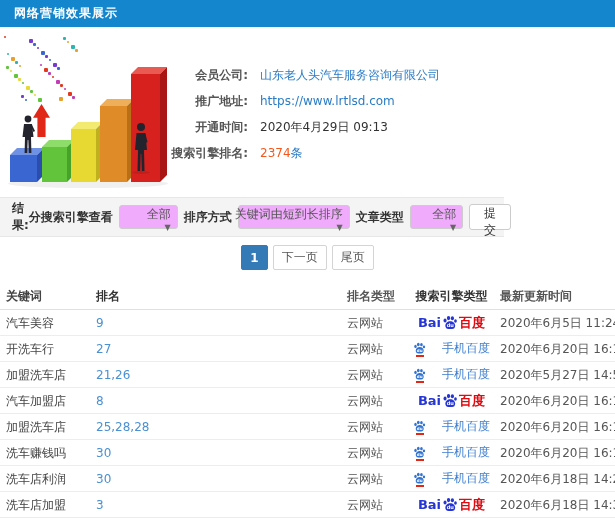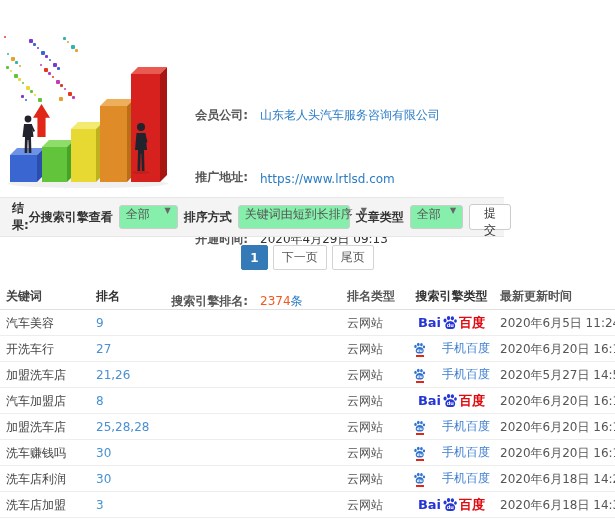--- a/index.html
+++ b/index.html
@@ -21,36 +21,36 @@
                     transform:skewY(-45deg); transform-origin:0 0; }
   .confetti-dot { position:absolute; border-radius:1px; }
   .arrow-up { position:absolute; left:33px; top:74px; width:17px; height:33px; background:#e02718;
               clip-path:polygon(50% 0,100% 42%,74% 42%,74% 100%,26% 100%,26% 42%,0 42%); }
   .man { position:absolute; }
   .ground-shadow { position:absolute; left:8px; bottom:2px; width:160px; height:9px;
                    background:rgba(60,60,60,.08); border-radius:50%; }
 
   
   .info-rows { position:absolute; left:152px; top:62px; }
-  .info-row { display:flex; align-items:flex-end; height:26px; font-size:12px;margin-top:36px; }
+  .info-row { display:flex; align-items:center; height:26px; font-size:12px; }
   .info-label { width:96px; text-align:right; color:#555; font-weight:bold; }
   .info-value { margin-left:12px; color:#333; }
   a.link { color:#2a7cc5; text-decoration:none; cursor:pointer; }
   .count-orange { color:#f4581c; }
   .count-unit { color:#2a7cc5; }
 
   
   .filter-bar { position:absolute; top:197px; left:0; width:504px; height:40px; background:#f4f4f4;
                 border-top:1px solid #e7e7e7; border-bottom:1px solid #e7e7e7;
                 display:flex; align-items:center; font-size:12px; }
   .filter-bar .section-label { margin-left:12px; font-weight:bold; color:#333; }
   .filter-controls { margin-left:auto; display:flex; align-items:center; gap:6px; padding-right:11px; }
   .filter-controls .flabel { font-weight:bold; color:#333; white-space:nowrap; }
-  .select-box { background:#86efac; border:1px solid #ccc; border-radius:3px; height:24px;
-                display:flex; align-items:flex-start; padding:0 6px; color:#555; cursor:pointer; }
+  .select-box { background:#f0abfc; border:1px solid #ccc; border-radius:3px; height:24px;
+                display:flex; align-items:flex-end; padding:0 6px; color:#555; cursor:pointer;flex-direction:column; }
   .select-box .sel-text { white-space:nowrap; }
   .select-box .caret { margin-left:8px; font-size:8px; color:#666; }
   .sel-engine { width:64px; justify-content:space-between; }
   .sel-sort { width:112px; justify-content:space-between; }
   .sel-article { width:58px; justify-content:space-between; }
   .submit-btn { background:#fff; border:1px solid #ccc; border-radius:3px; height:26px; padding:0 9px;
                 font-size:12px; color:#333; cursor:pointer; font-family:inherit; }
 
   
   .pagination { position:absolute; top:245px; left:0; width:615px; display:flex; justify-content:center; gap:5px; }
@@ -79,20 +79,23 @@
   .engine-mobile { display:inline-flex; align-items:center; justify-content:center; width:100%; gap:16px; }
   .engine-mobile .m-label { color:#3e7fd0; font-size:12px; }
   .paw-wrap { position:relative; display:inline-flex; }
   .paw-wrap .red-bar { position:absolute; left:3px; bottom:-2px; width:8px; height:2px; background:#e02718; }
 </style>
 </head>
 <body>
 
 <div class="page">
 
+  <div class="topbar">
+    <span class="title">网络营销效果展示</span>
+  </div>
 
   <div class="illustration">
     <div class="ground-shadow"></div>
     <div>
         <div class="bar" style="left: 10px; width: 27px; height: 27px; background: rgb(58, 102, 209);">
           <div class="face-top" style="background: rgb(111, 146, 228);"></div>
           <div class="face-side" style="background: rgb(43, 78, 174);"></div>
         </div>
         <div class="bar" style="left: 42px; width: 25px; height: 35px; background: rgb(98, 196, 58);">
           <div class="face-top" style="background: rgb(142, 221, 106);"></div>

